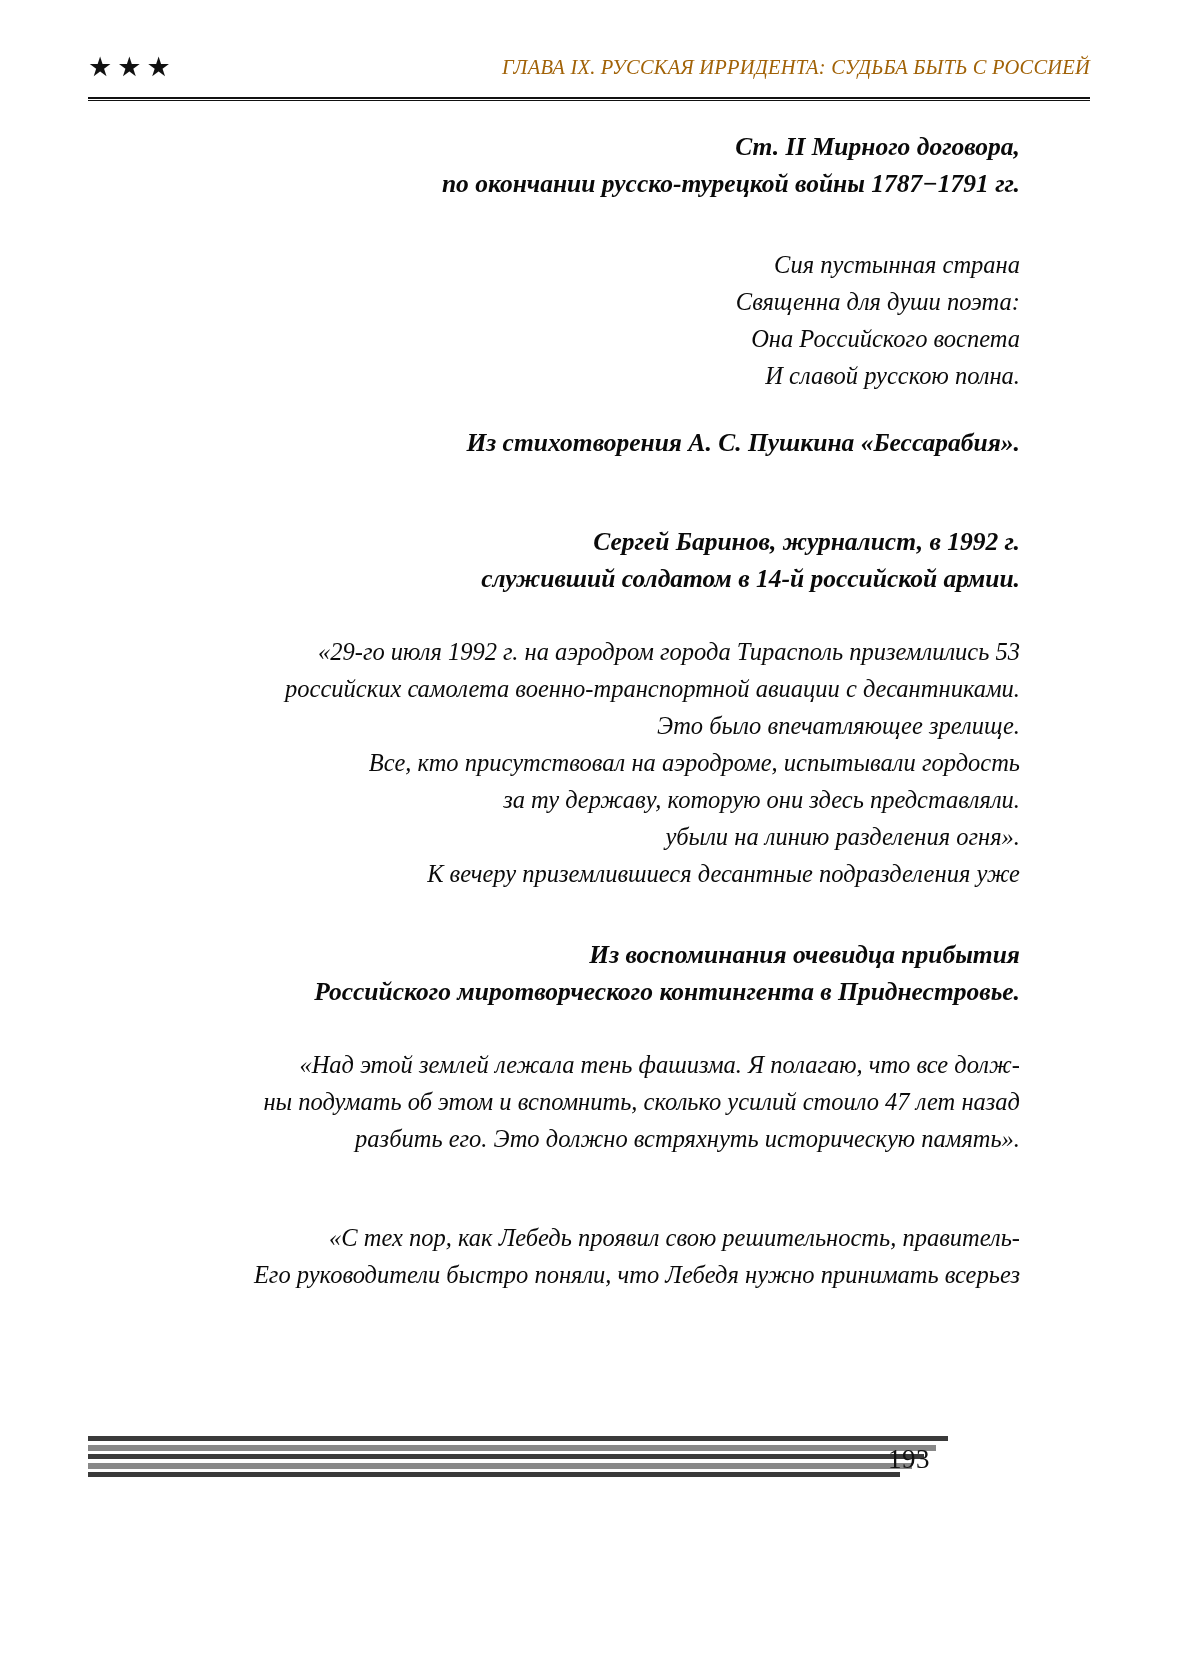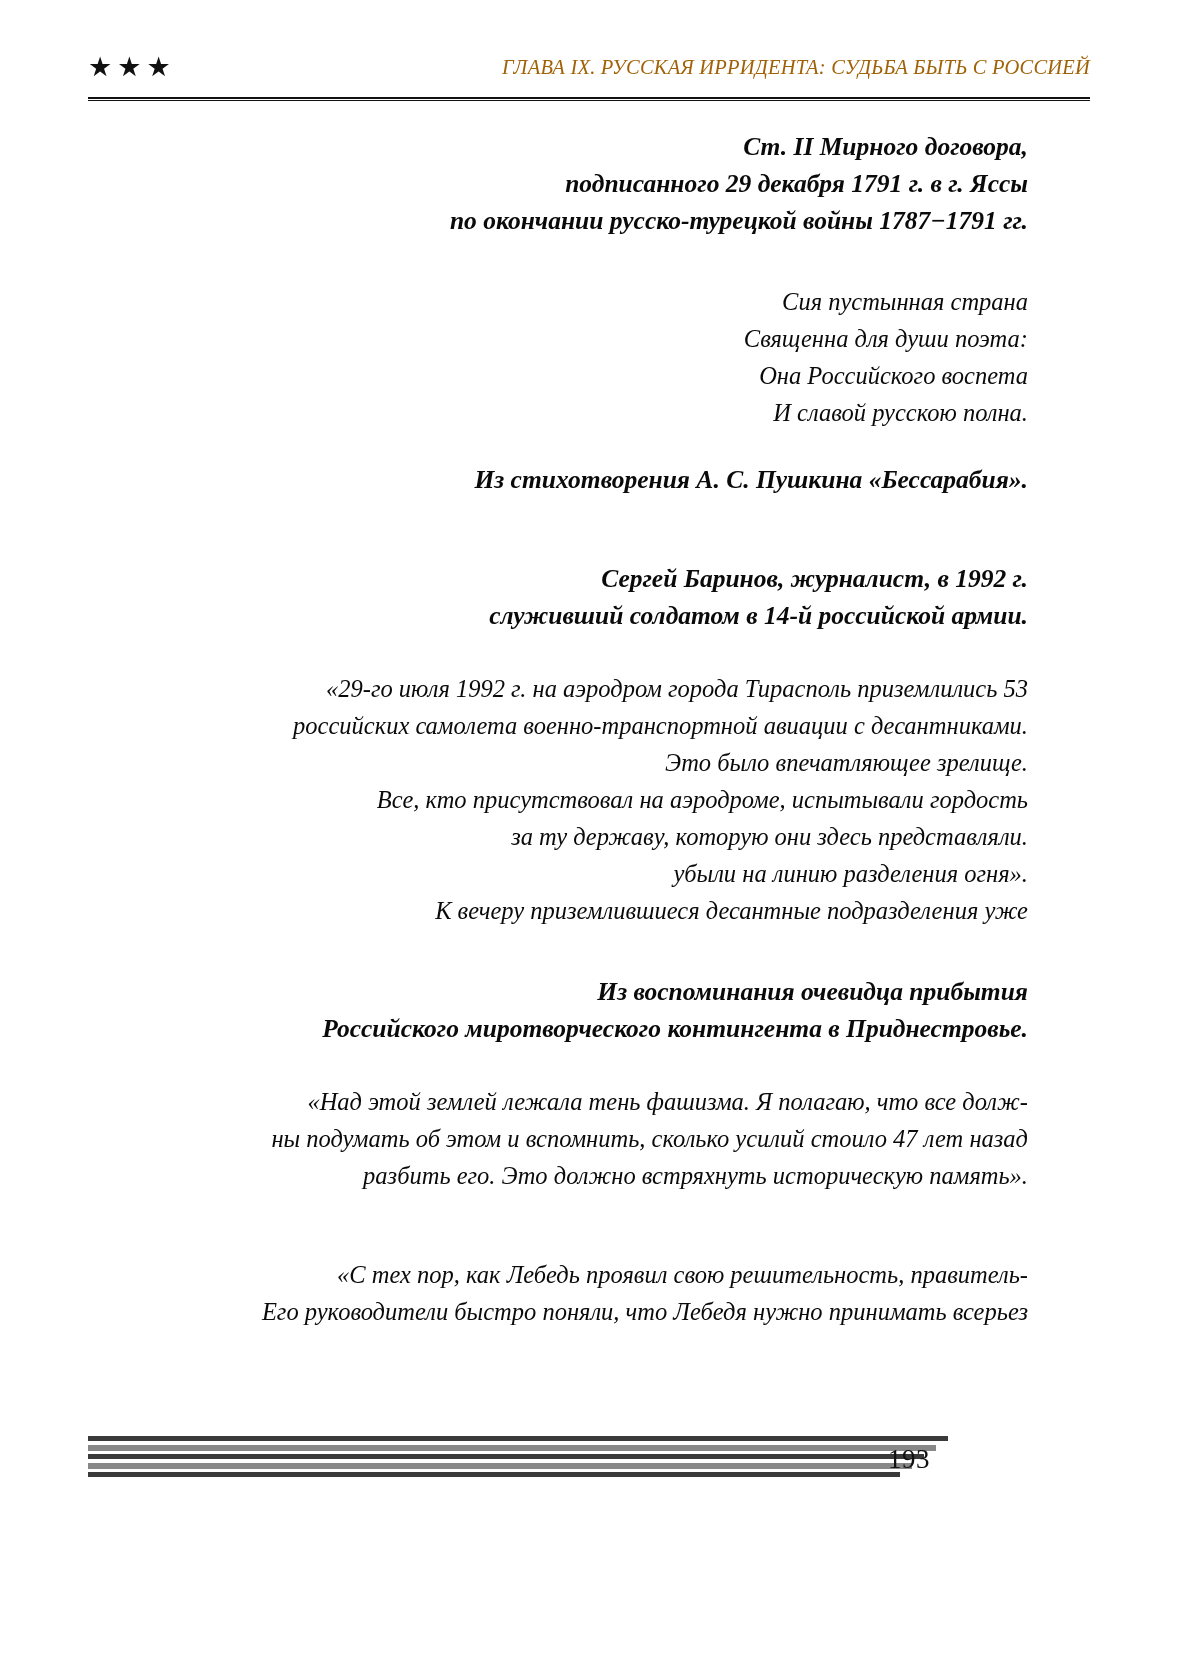--- a/index.html
+++ b/index.html
@@ -57,21 +57,21 @@
     width: 1002px;
     height: 4px;
     border-top: 2px solid #111;
     border-bottom: 1px solid #111;
     box-sizing: border-box;
   }
 
   
   .content {
     position: absolute;
-    left: 158px;
+    left: 150px;
     top: 128px;
     width: 870px;
   }
 
   .blk { margin: 0; }
 
   .line {
     display: block;
     white-space: nowrap;
   }
@@ -143,21 +143,20 @@
   <div class="runhead">
     <div class="stars">★★★</div>
     <div class="runhead-title">ГЛАВА IX. РУССКАЯ ИРРИДЕНТА: СУДЬБА БЫТЬ С РОССИЕЙ</div>
   </div>
   <div class="runrule"></div>
 
   <div class="content">
 
     <div class="blk src">
       <span class="line">Ст. II Мирного договора,</span>
-      <span class="line">подписанного 29 декабря 1791 г. в г. Яссы</span>
       <span class="line">по окончании русско-турецкой войны 1787−1791 гг.</span>
     </div>
 
     <div class="sp-a"></div>
 
     <div class="blk quote">
       <span class="line">Сия пустынная страна</span>
       <span class="line">Священна для души поэта:</span>
       <span class="line">Она Российского воспета</span>
       <span class="line">И славой русскою полна.</span>

